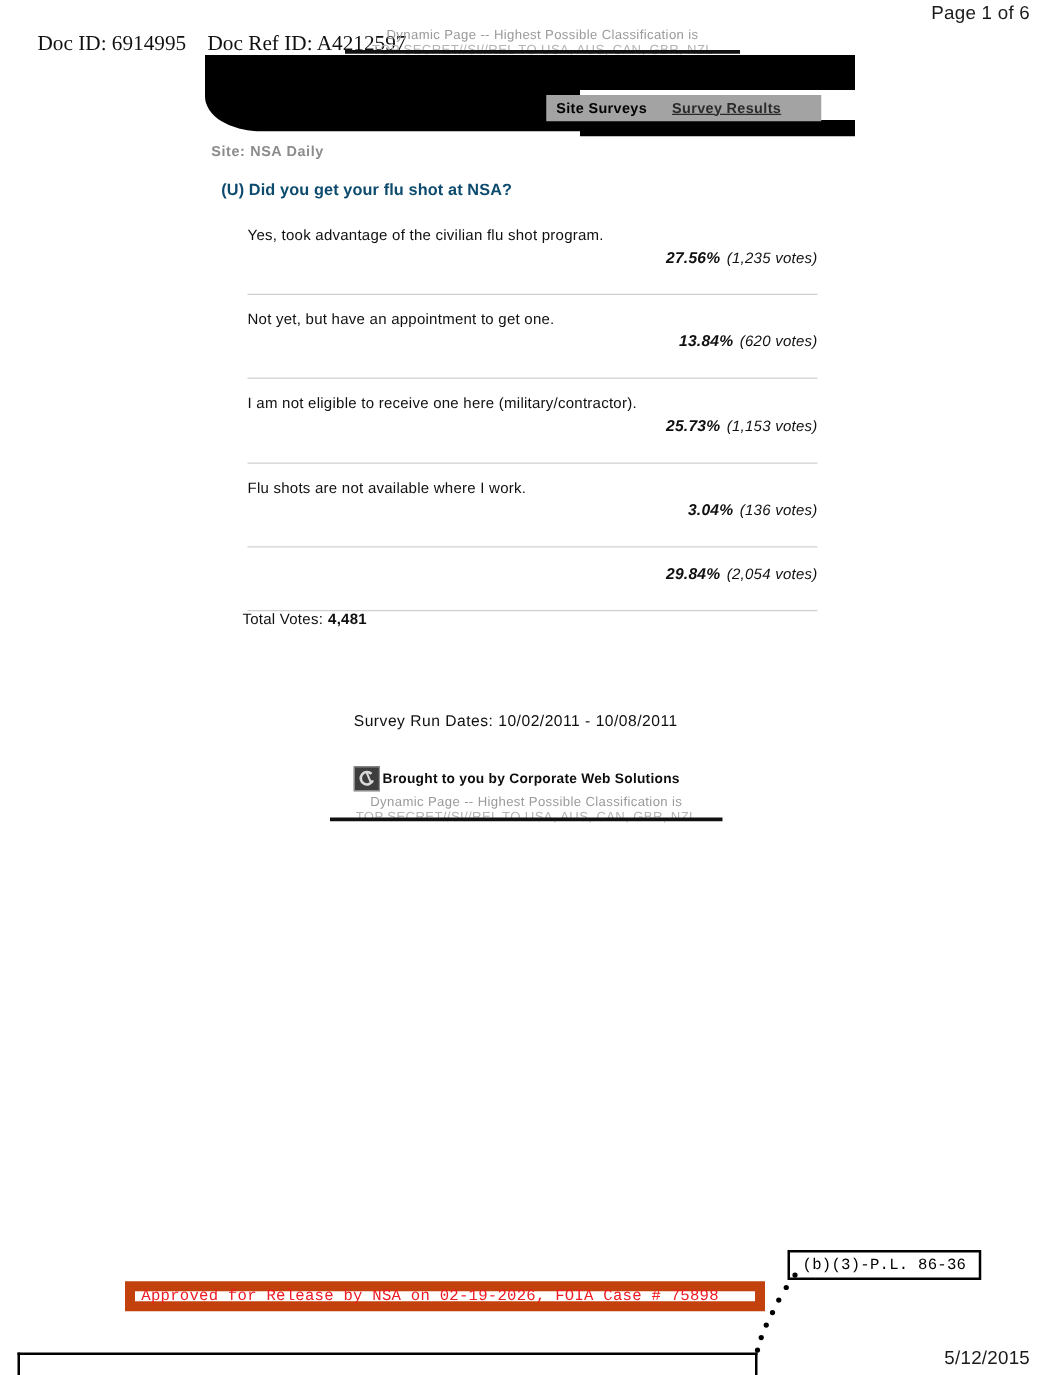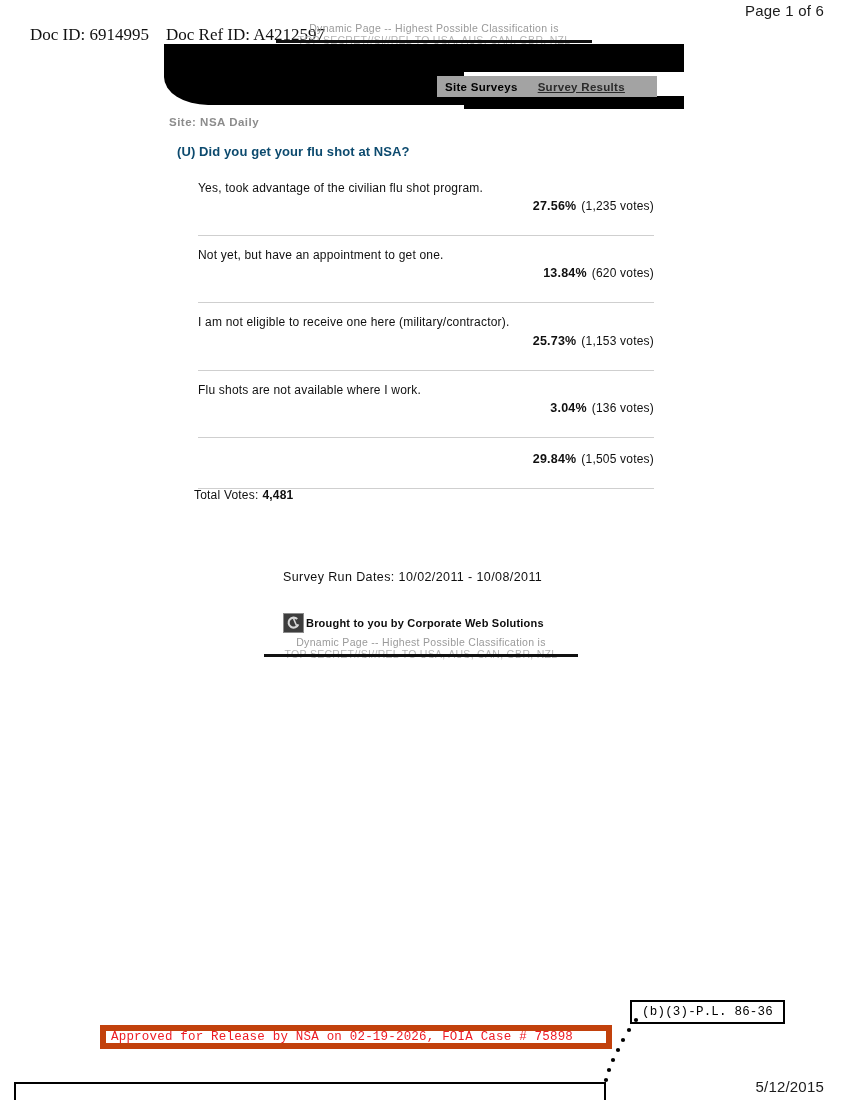--- a/index.html
+++ b/index.html
@@ -191,20 +191,21 @@
     line-height: 1.35;
   }
   .option-stats {
     text-align: right;
     margin-top: 3px;
     padding-bottom: 22px;
     font-size: 12px;
     color: #101010;
     letter-spacing: 0.2px;
     white-space: nowrap;
+    font-style: italic;
   }
   .option-pct {
     font-weight: bold;
     font-size: 12.5px;
   }
   .option-votes {
     font-weight: normal;
     margin-left: 5px;
   }
 
@@ -268,21 +269,21 @@
     white-space: nowrap;
   }
 
   
   .release-stamp {
     position: absolute;
     top: 1025px;
     left: 100px;
     width: 512px;
     height: 24px;
-    border: 6px solid #c2410c;
+    border: 8px solid #c2410c;
     box-sizing: border-box;
     display: flex;
     align-items: center;
     padding-left: 5px;
     font-family: "Liberation Mono", monospace;
     font-size: 12.5px;
     color: #ed1c24;
     letter-spacing: 0.2px;
     white-space: nowrap;
   }
@@ -385,21 +386,21 @@
     <div class="rule"></div>
     <div class="option-text">Flu shots are not available where I work.</div>
     <div class="option-stats">
       <span class="option-pct">3.04%</span><span class="option-votes">(136 votes)</span>
     </div>
   </div>
 
   <div class="poll-option">
     <div class="rule"></div>
     <div class="option-stats">
-      <span class="option-pct">29.84%</span><span class="option-votes">(1,505 votes)</span>
+      <span class="option-pct">29.84%</span><span class="option-votes">(2,054 votes)</span>
     </div>
   </div>
 
   <div class="total-row">
     <div class="rule"></div>
     <div class="total-line">
       <span>Total Votes:</span><span class="total-value">4,481</span>
     </div>
   </div>
 

